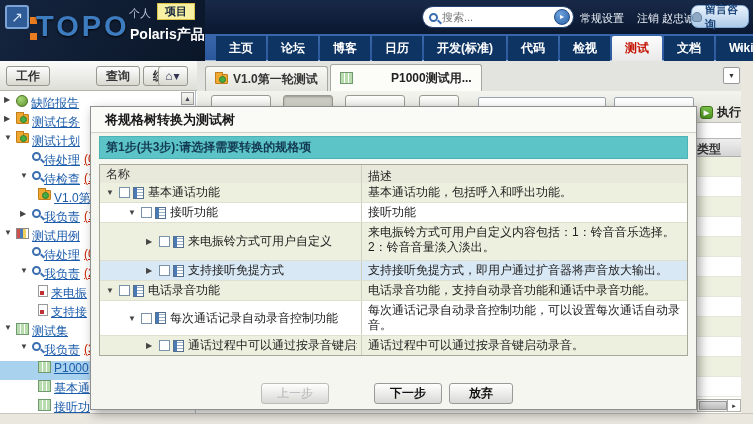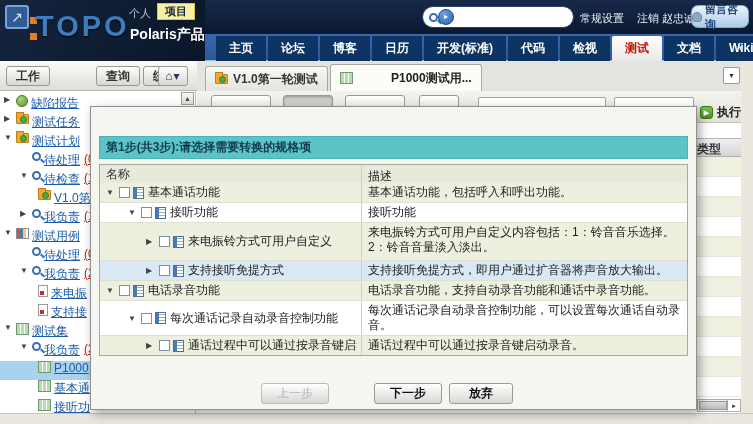--- a/index.html
+++ b/index.html
@@ -175,20 +175,21 @@
     <span class="logo-sq1"></span>
     <span class="logo-sq2"></span>
     <span class="logo-text">TOPO</span>
     <span class="scope-personal">个人</span>
     <span class="scope-project">项目</span>
     <span class="product-name">Polaris产品</span>
   </div>
 
   <div class="search-pill">
     <span class="i-mag"></span>
+    <input class="search-input" placeholder="搜索..." style="">
     <span class="search-go"></span>
   </div>
   <span class="hdr-link hdr-settings">常规设置</span>
   <span class="hdr-link hdr-logout">注销 赵忠诚</span>
   <span class="msg-btn">
     <span class="i-person"></span>
     <span>留言咨询</span>
   </span>
 
   <div class="nav-tabs">
@@ -349,20 +350,21 @@
     <div class="bg-row"></div>
   </div>
   <div class="right-band"></div>
   <div class="bottom-band"></div>
   <div class="hscroll">
     <span class="hthumb"></span>
     <span class="harrow"></span>
   </div>
 
   <div class="dialog">
+    <div class="dlg-title">将规格树转换为测试树</div>
     <div class="dlg-banner">第1步(共3步):请选择需要转换的规格项</div>
     <div class="dlg-table">
       <div class="dt-head">
         <div class="dt-name">名称</div>
         <div class="dt-desc">描述</div>
       </div>
       <div class="dt-row olive" style="border-top:none;">
         <div class="dt-name dlvl0">
           <span class="tw exp"></span>
           <input type="checkbox" class="cbx" style="">

